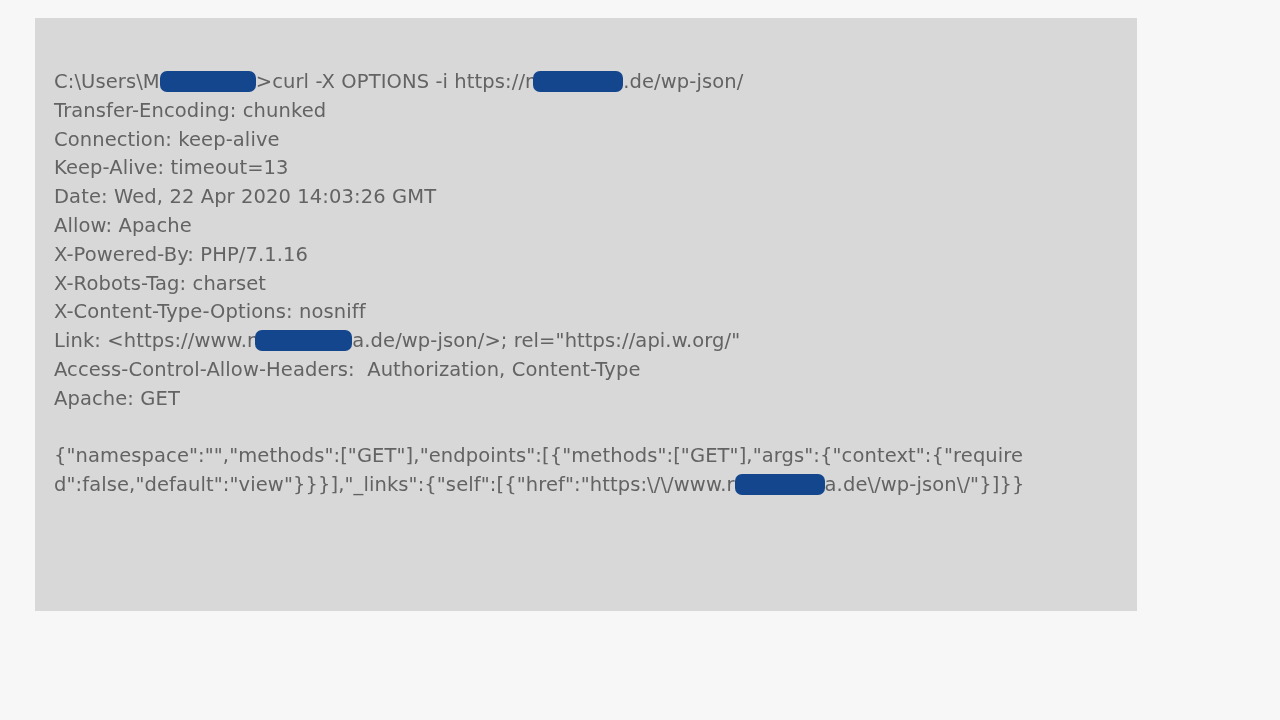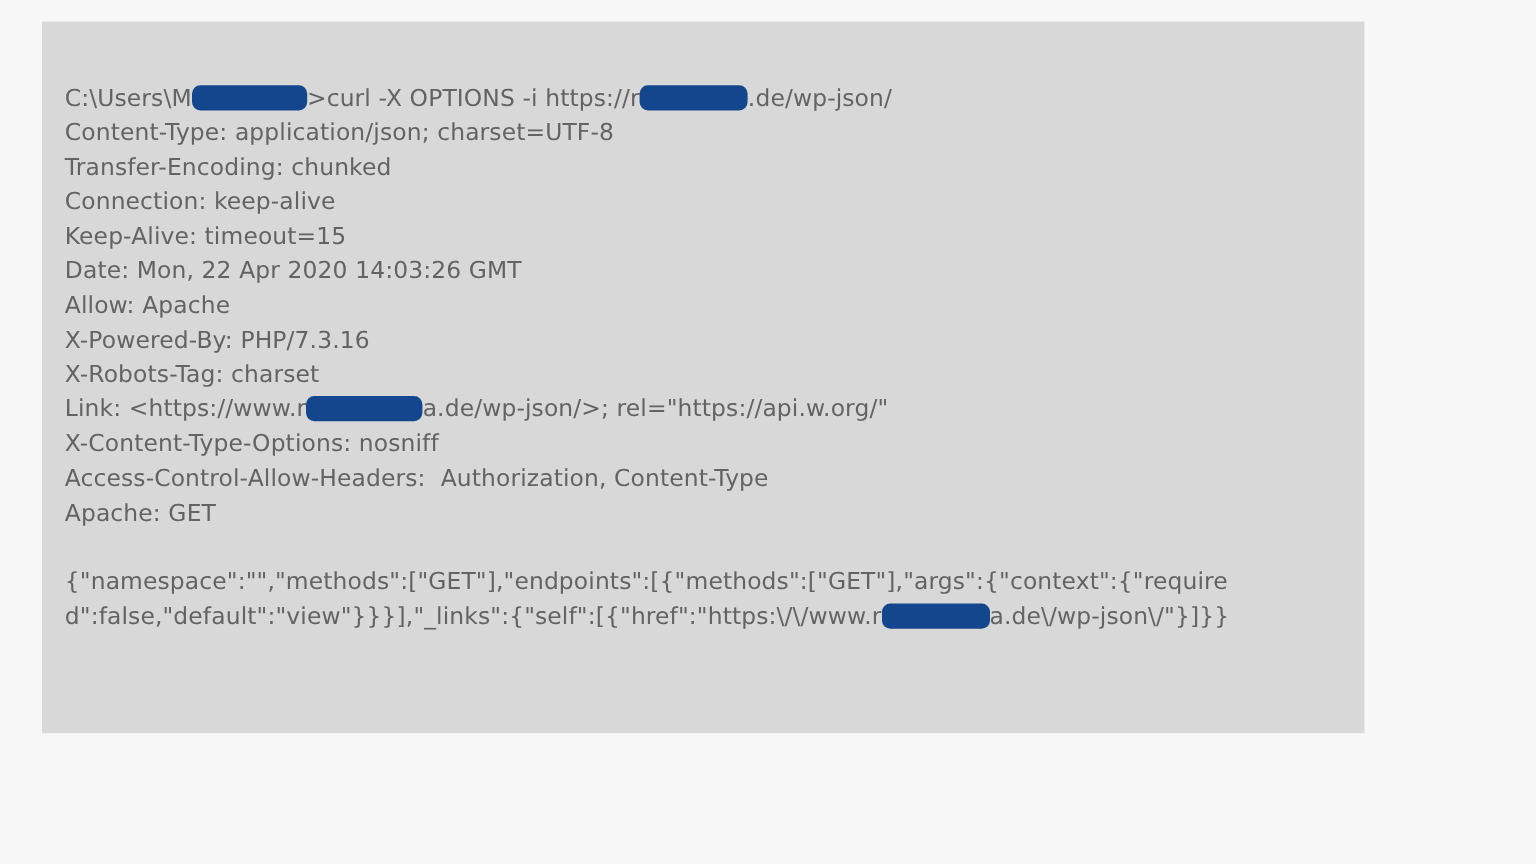--- a/index.html
+++ b/index.html
@@ -51,30 +51,29 @@
     vertical-align: -4px;
   }
 </style>
 </head>
 <body>
 
 <div class="page">
   <div class="panel">
     <div class="terminal">
         <div class="line"><span>C:\Users\M</span><span class="redact" style="width: 96px;"></span><span>&gt;curl -X OPTIONS -i https://r</span><span class="redact" style="width: 90px;"></span><span>.de/wp-json/</span></div>
-        <div class="line"><span>Content-Type: application/json; charset=UTF-8</span></div>
         <div class="line"><span>Transfer-Encoding: chunked</span></div>
         <div class="line"><span>Connection: keep-alive</span></div>
-        <div class="line"><span>Keep-Alive: timeout=15</span></div>
-        <div class="line"><span>Date: Mon, 22 Apr 2020 14:03:26 GMT</span></div>
+        <div class="line"><span>Keep-Alive: timeout=13</span></div>
+        <div class="line"><span>Date: Wed, 22 Apr 2020 14:03:26 GMT</span></div>
         <div class="line"><span>Allow: Apache</span></div>
-        <div class="line"><span>X-Powered-By: PHP/7.3.16</span></div>
+        <div class="line"><span>X-Powered-By: PHP/7.1.16</span></div>
         <div class="line"><span>X-Robots-Tag: charset</span></div>
+        <div class="line"><span>X-Content-Type-Options: nosniff</span></div>
         <div class="line"><span>Link: &lt;https://www.r</span><span class="redact" style="width: 97px;"></span><span>a.de/wp-json/&gt;; rel="https://api.w.org/"</span></div>
-        <div class="line"><span>X-Content-Type-Options: nosniff</span></div>
         <div class="line"><span>Access-Control-Allow-Headers:  Authorization, Content-Type</span></div>
         <div class="line"><span>Apache: GET</span></div>
         <div class="line">&nbsp;</div>
         <div class="line"><span>{"namespace":"","methods":["GET"],"endpoints":[{"methods":["GET"],"args":{"context":{"require</span></div>
         <div class="line"><span>d":false,"default":"view"}}}],"_links":{"self":[{"href":"https:\/\/www.r</span><span class="redact" style="width: 90px;"></span><span>a.de\/wp-json\/"}]}}</span></div>
       </div>
   </div>
 </div>
 
 </body></html>

